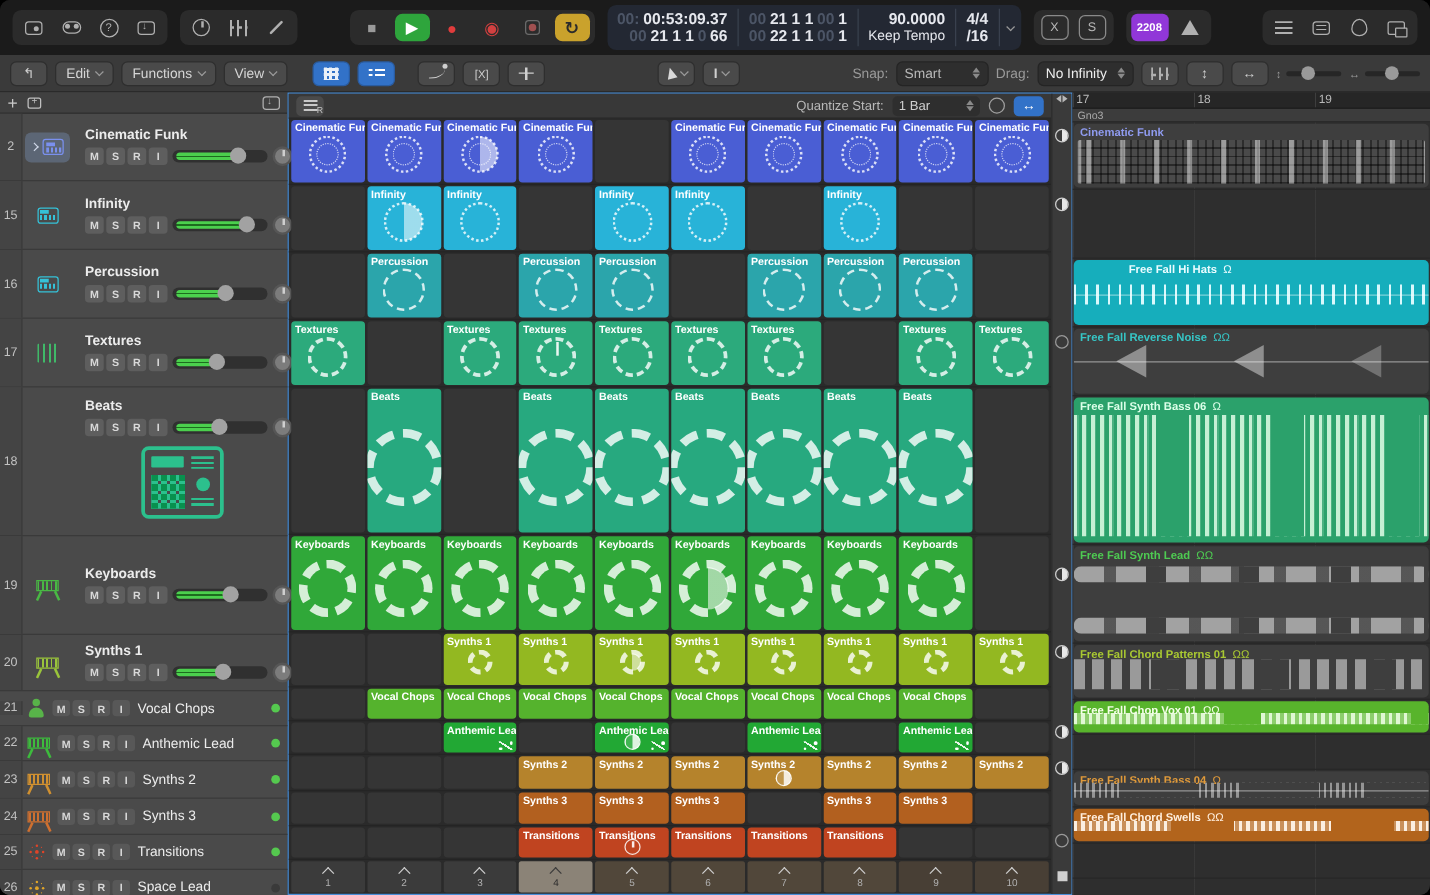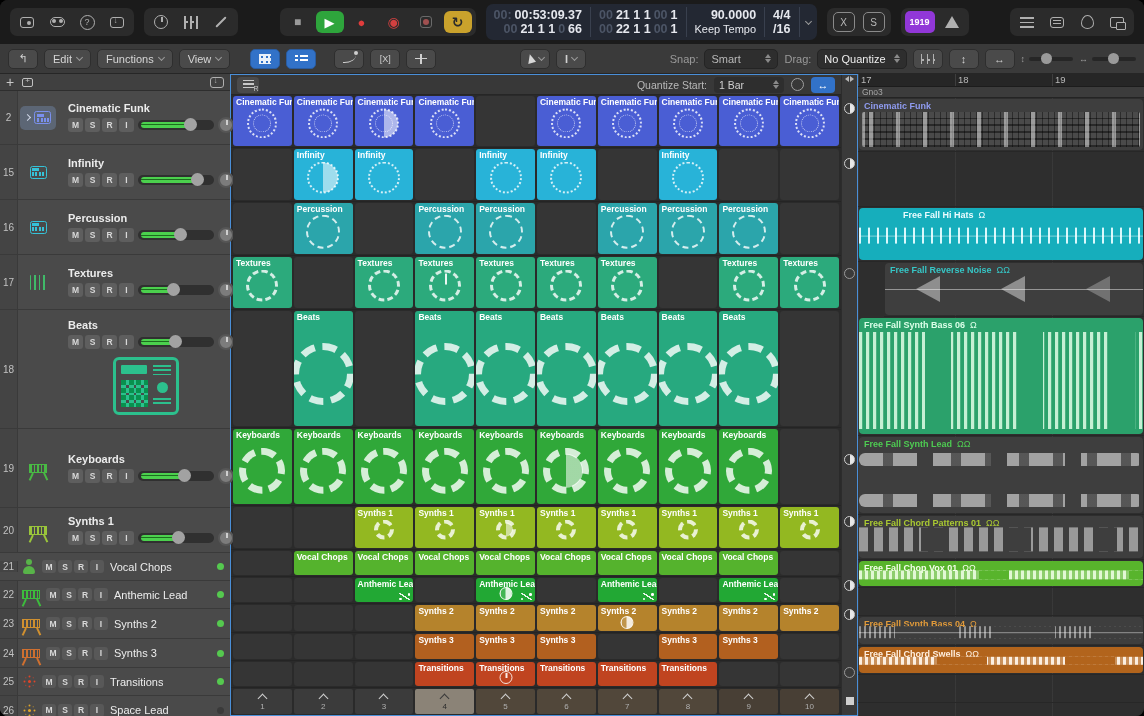--- a/index.html
+++ b/index.html
@@ -371,21 +371,21 @@
     </div>
     <div class="btn-group">
       <div class="cb-btn">
           <div class="mode-btn">X</div>
         </div>
       <div class="cb-btn">
           <div class="mode-btn">S</div>
         </div>
     </div>
     <div class="btn-group">
-      <div class="countin-btn">1919</div>
+      <div class="countin-btn">2208</div>
       <div class="cb-btn">
           <div class="glyph-metro"></div>
         </div>
     </div>
     <div style="flex:1"></div>
     <div class="btn-group">
       <div class="cb-btn">
           <div class="glyph-list"></div>
         </div>
       <div class="cb-btn">
@@ -444,21 +444,21 @@
     <span class="mb-label">Snap:</span>
     <div class="mb-select">
         <span>Smart</span>
         <div class="stepper">
           <i class="up"></i>
           <i class="dn"></i>
         </div>
       </div>
     <span class="mb-label">Drag:</span>
     <div class="mb-select">
-        <span style="color:#eee">No Quantize</span>
+        <span style="color:#eee">No Infinity</span>
         <div class="stepper">
           <i class="up"></i>
           <i class="dn"></i>
         </div>
       </div>
     <div class="mb-iconbtn">
         <div class="glyph-faders" style="height:10px"></div>
       </div>
     <div class="mb-iconbtn">↕</div>
     <div class="mb-iconbtn">↔</div>
@@ -1222,21 +1222,21 @@
           <div class="lane" style="height: 55px;"></div>
           <div class="lane" style="height: 55px;">
             <div class="region" style="background: rgb(22, 174, 188);">
               <div class="r-head" style="color: rgb(234, 252, 255); padding-left: 44px;">
                 <span>Free Fall Hi Hats</span>
                 <span style="font-weight: normal;">Ω</span>
               </div>
               <div class="r-wave w-ticks centered"></div>
             </div>
           </div>
-          <div class="lane" style="height: 55px; margin-left: 26px;">
+          <div class="lane" style="height: 55px;">
             <div class="region" style="background: rgb(62, 62, 62);">
               <div class="r-head" style="color: rgb(54, 198, 198);">
                 <span>Free Fall Reverse Noise</span>
                 <span style="font-weight: normal;">ΩΩ</span>
               </div>
               <div class="r-wave w-revtri">
                 <i></i>
                 <i></i>
                 <i></i>
               </div>

